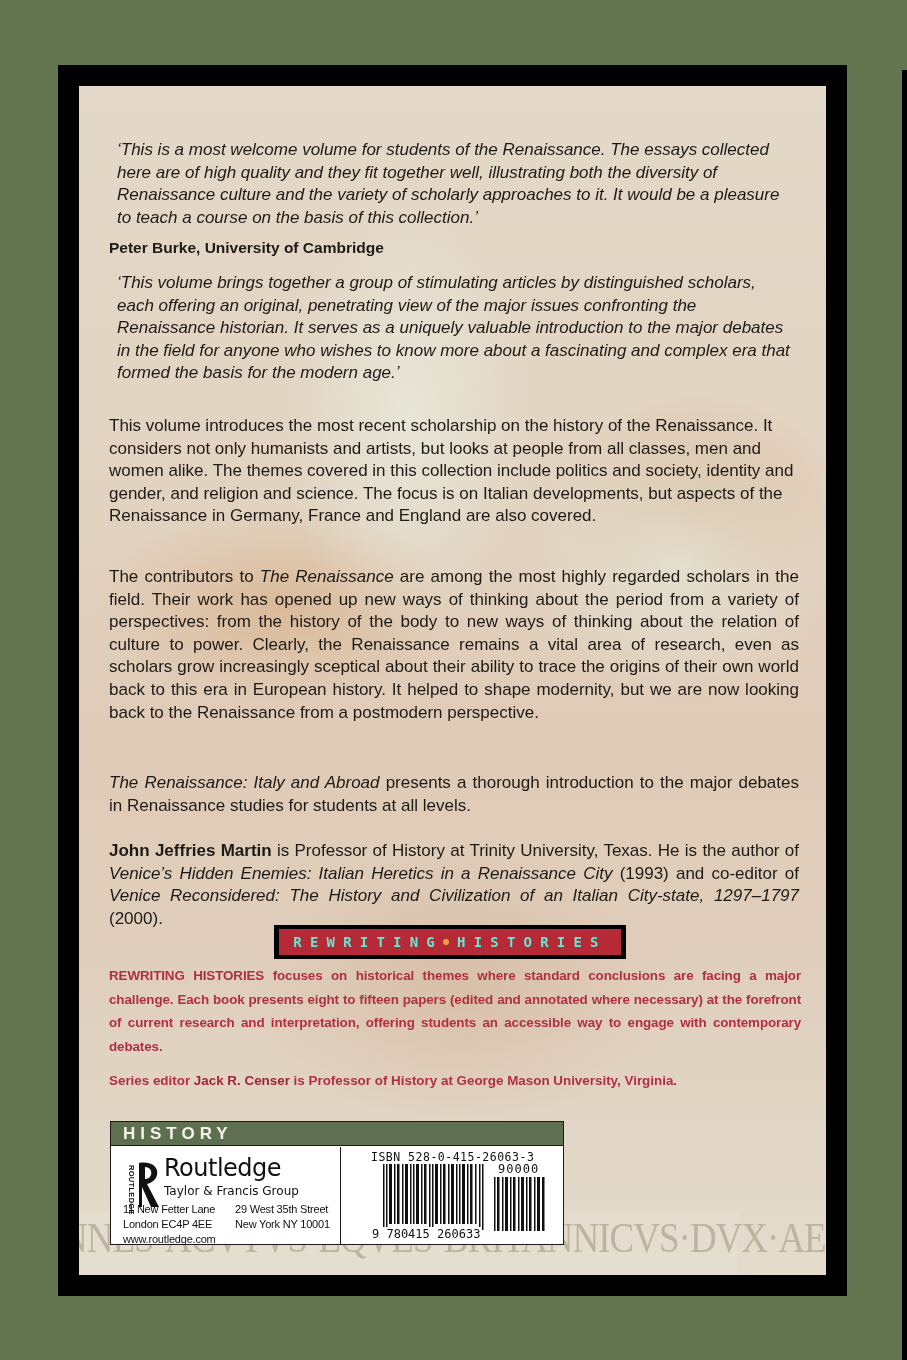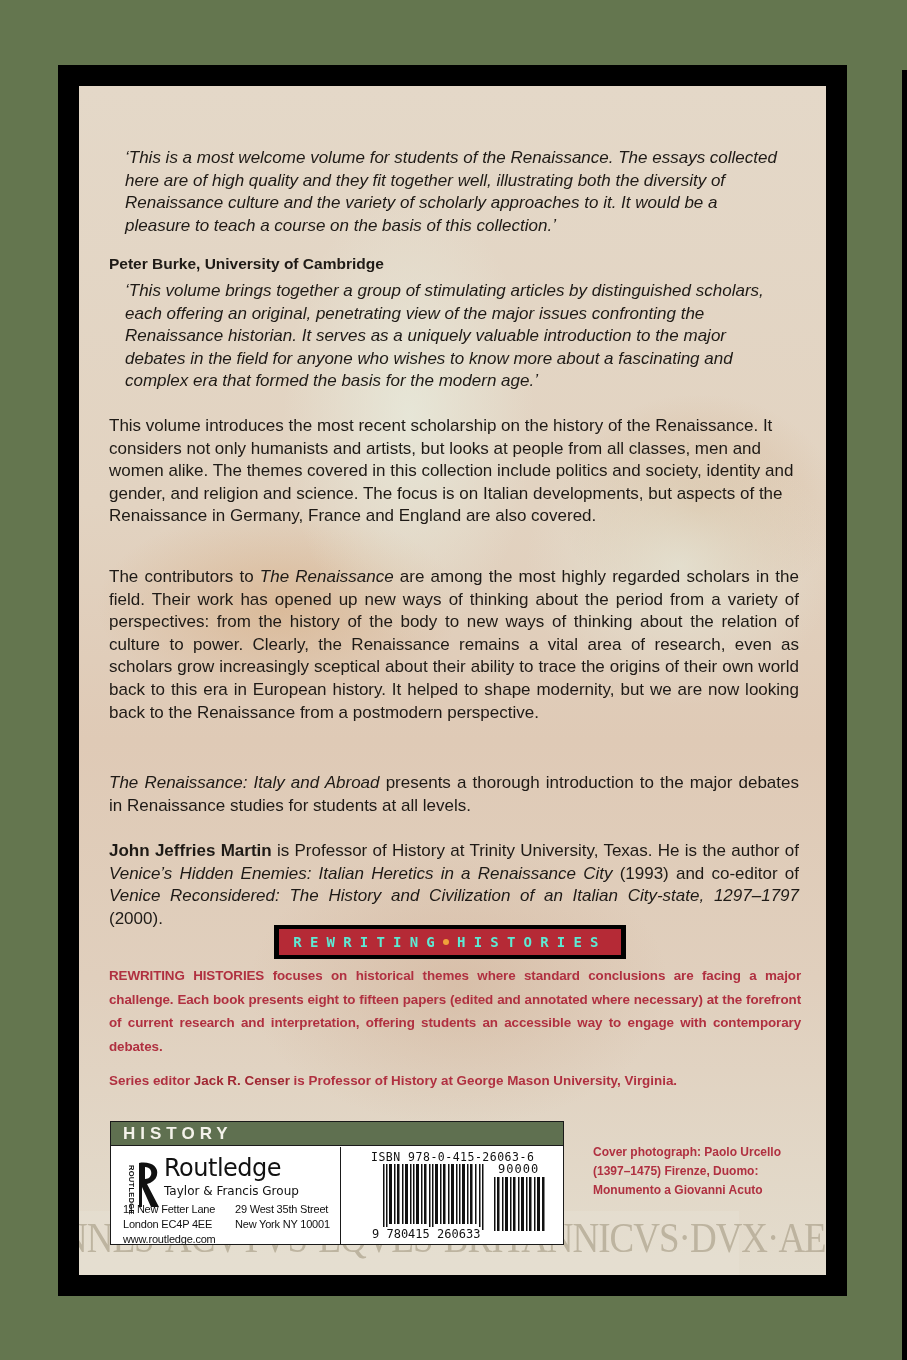--- a/index.html
+++ b/index.html
@@ -8,21 +8,21 @@
   .frame{position:absolute;left:58px;top:65px;width:789px;height:1231px;background:#000;}
   .cover{position:absolute;left:79px;top:86px;width:747px;height:1189px;overflow:hidden;
     background:
       radial-gradient(ellipse 180px 320px at 330px 330px, rgba(232,236,222,0.75), rgba(232,236,222,0) 70%),
       radial-gradient(ellipse 220px 200px at 600px 480px, rgba(230,232,218,0.7), rgba(230,232,218,0) 70%),
       radial-gradient(ellipse 260px 140px at 200px 520px, rgba(210,160,110,0.45), rgba(210,160,110,0) 70%),
       radial-gradient(ellipse 200px 160px at 620px 420px, rgba(200,150,100,0.35), rgba(200,150,100,0) 70%),
       radial-gradient(ellipse 300px 200px at 380px 900px, rgba(200,160,130,0.35), rgba(200,160,130,0) 70%),
       linear-gradient(180deg,#e4d8c8 0%,#e2d3c1 35%,#dfcab6 55%,#e0cfbd 75%,#e3dccd 100%);}
   .content{position:absolute;left:30px;top:0;width:690px;color:#1e1a16;}
-  .quote{font-style:italic;font-size:17px;line-height:22.6px;margin:16px;}
+  .quote{font-style:italic;font-size:17px;line-height:22.6px;margin:8px;}
   .q1{position:absolute;top:45px;}
   .q2{position:absolute;top:178px;}
   .attrib{font-size:15.5px;line-height:22px;font-style:normal;font-weight:bold;}
   .attrib.indent{padding-left:3px;}
   .body-para{font-size:17px;line-height:22.6px;margin:0;position:absolute;}
   .p1{top:329px;}
   .p2{top:480px;text-align:justify;}
   .p3{top:686px;text-align:justify;}
   .p4{top:754px;text-align:justify;}
   .bold{font-weight:bold;}
@@ -121,21 +121,21 @@
         <div>London EC4P 4EE</div>
         <div>www.routledge.com</div>
       </div>
       <div class="addr addr-us">
         <div>29 West 35th Street</div>
         <div>New York NY 10001</div>
       </div>
     </div>
 
     <div class="barcode-cell">
-      <div class="isbn-text">ISBN 978-0-415-26063-6</div>
+      <div class="isbn-text">ISBN 528-0-415-26063-3</div>
       <div class="price-code">90000</div>
       <svg class="bars-main" viewBox="0 0 101 66" preserveAspectRatio="none">
         <g fill="#111">
           <rect x="0" y="0" width="1.5" height="66"></rect>
             <rect x="3" y="0" width="1.5" height="66"></rect>
           <rect x="6" y="0" width="3" height="60"></rect>
             <rect x="11" y="0" width="1.5" height="60"></rect>
           <rect x="14" y="0" width="2.5" height="60"></rect>
             <rect x="19" y="0" width="1.5" height="60"></rect>
           <rect x="22" y="0" width="3" height="60"></rect>
@@ -175,18 +175,13 @@
             <rect x="35" y="0" width="2.5" height="54"></rect>
           <rect x="40" y="0" width="1.5" height="54"></rect>
             <rect x="43" y="0" width="3" height="54"></rect>
           <rect x="48" y="0" width="2.5" height="54"></rect>
         </g>
       </svg>
       <div class="ean-digits">9 780415 260633</div>
     </div>
   </div>
 
-  <p class="photo-credit">
-    <span>Cover photograph: Paolo Urcello</span><br>
-    <span>(1397–1475) Firenze, Duomo:</span><br>
-    <span>Monumento a Giovanni Acuto</span>
-  </p>
 </div>
 
 </body></html>

